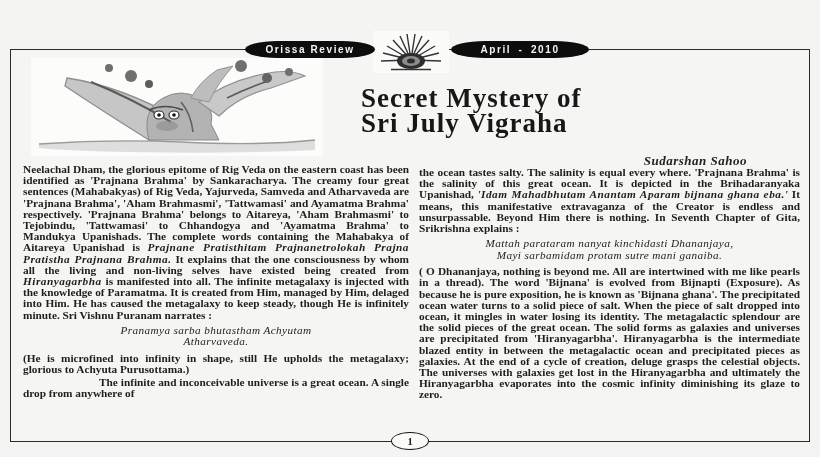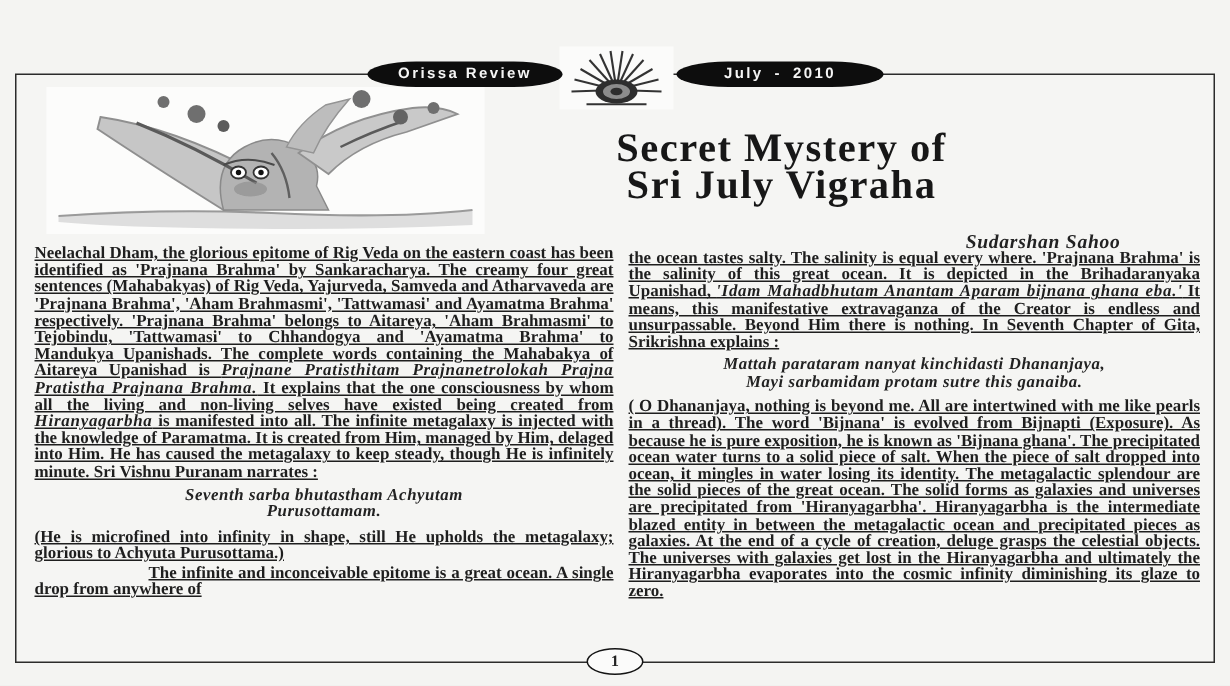--- a/index.html
+++ b/index.html
@@ -11,28 +11,28 @@
           border-radius:50% / 100%;display:flex;align-items:center;justify-content:center;
           font-family:"Liberation Sans",sans-serif;font-weight:bold;font-size:10px;letter-spacing:1.6px;z-index:3;}
   .banner-left{left:234px;width:130px;}
   .banner-right{left:440px;width:138px;word-spacing:3px;}
   .emblem{position:absolute;left:362px;top:-19px;width:76px;height:42px;background:#fbfbfa;
           display:flex;align-items:center;justify-content:center;z-index:2;}
   
   .col-left{position:absolute;left:12px;top:6px;width:386px;}
   .col-right{position:absolute;left:408px;top:117px;width:381px;}
   .tree-art{width:292px;height:98px;margin:2px 0 8px 8px;background:#fcfcfb;}
-  .title{position:absolute;left:350px;top:36px;width:320px;margin:0;text-align:center;
+  .title{position:absolute;left:350px;top:36px;width:320px;margin:0;
          font-size:27px;line-height:25px;font-weight:700;letter-spacing:1px;color:#171717;}
   .author{position:absolute;left:420px;top:103px;width:316px;text-align:right;
           font-style:italic;font-weight:700;font-size:13px;letter-spacing:0.5px;color:#222;}
   .body-text{margin:0 0 2px;font-size:11.3px;line-height:11.2px;font-weight:700;
-             text-align:justify;color:#1e1e1e;text-decoration:underline;}
+             text-align:justify;color:#1e1e1e;}
   .body-text .it{font-style:italic;font-weight:600;letter-spacing:0.5px;}
-  .verse{margin:4px 6px 5px;text-align:center;font-style:italic;font-weight:700;
+  .verse{margin:4px 6px 5px;text-align:center;font-style:italic;font-weight:400;
          font-size:11.2px;line-height:11.5px;letter-spacing:0.4px;color:#222;}
   .indent{text-indent:76px;}
   .page-number{position:absolute;left:50%;bottom:-9px;transform:translateX(-50%);
                width:36px;height:16px;background:#fbfbfa;border:1.6px solid #141414;border-radius:50%;
                display:flex;align-items:center;justify-content:center;font-size:10.5px;font-weight:700;z-index:3;}
 </style>
 </head>
 <body>
 
 <div class="page">
@@ -57,21 +57,21 @@
           <line x1="37" y1="28" x2="65" y2="21"></line>
             <line x1="37" y1="28" x2="67" y2="29"></line>
         </g>
         <ellipse cx="37" cy="29" rx="14" ry="8" fill="#2e2e2e"></ellipse>
         <ellipse cx="37" cy="29" rx="9" ry="5" fill="#8c8c8c"></ellipse>
         <ellipse cx="37" cy="29" rx="4" ry="2.5" fill="#2e2e2e"></ellipse>
         <line x1="17" y1="37.5" x2="57" y2="37.5" stroke="#333" stroke-width="1.4"></line>
       </svg>
     </div>
     <div class="banner banner-right">
-      <span>July - 2010</span>
+      <span>April - 2010</span>
     </div>
 
     <h1 class="title">
       <span>Secret Mystery of</span><br>
       <span>Sri July Vigraha</span>
     </h1>
     <div class="author">Sudarshan Sahoo</div>
 
     <div class="col-left">
       <div class="tree-art">
@@ -95,32 +95,32 @@
           <ellipse cx="136" cy="68" rx="11" ry="5" fill="#8a8a8a" opacity="0.6"></ellipse>
           <path d="M118,52 Q134,45 152,52" fill="none" stroke="#4a4a4a" stroke-width="1.4"></path>
           <ellipse cx="128" cy="57" rx="5" ry="4" fill="#ffffff" stroke="#333" stroke-width="1.2"></ellipse>
           <ellipse cx="143" cy="57" rx="5" ry="4" fill="#ffffff" stroke="#333" stroke-width="1.2"></ellipse>
           <circle cx="128" cy="57" r="1.8" fill="#111"></circle>
             <circle cx="143" cy="57" r="1.8" fill="#111"></circle>
         </svg>
       </div>
       <p class="body-text"><span>Neelachal Dham, the glorious epitome of Rig Veda on the eastern coast has been identified as 'Prajnana Brahma' by Sankaracharya. The creamy four great sentences (Mahabakyas) of Rig Veda, Yajurveda, Samveda and Atharvaveda are 'Prajnana Brahma', 'Aham Brahmasmi', 'Tattwamasi' and Ayamatma Brahma' respectively. 'Prajnana Brahma' belongs to Aitareya, 'Aham Brahmasmi' to Tejobindu, 'Tattwamasi' to Chhandogya and 'Ayamatma Brahma' to Mandukya Upanishads. The complete words containing the Mahabakya of Aitareya Upanishad is </span><span class="it">Prajnane Pratisthitam Prajnanetrolokah Prajna Pratistha Prajnana Brahma.</span><span> It explains that the one consciousness by whom all the living and non-living selves have existed being created from </span><span class="it">Hiranyagarbha</span><span> is manifested into all. The infinite metagalaxy is injected with the knowledge of Paramatma. It is created from Him, managed by Him, delaged into Him. He has caused the metagalaxy to keep steady, though He is infinitely minute. Sri Vishnu Puranam narrates :</span></p>
       <div class="verse">
-          <div>Seventh sarba bhutastham Achyutam</div>
-          <div>Purusottamam.</div>
+          <div>Pranamya sarba bhutastham Achyutam</div>
+          <div>Atharvaveda.</div>
         </div>
       <p class="body-text"><span>(He is microfined into infinity in shape, still He upholds the metagalaxy; glorious to Achyuta Purusottama.)</span></p>
-      <p class="body-text indent"><span>The infinite and inconceivable epitome is a great ocean. A single drop from anywhere of</span></p>
+      <p class="body-text indent"><span>The infinite and inconceivable universe is a great ocean. A single drop from anywhere of</span></p>
     </div>
 
     <div class="col-right">
       <p class="body-text"><span>the ocean tastes salty. The salinity is equal every where. 'Prajnana Brahma' is the salinity of this great ocean. It is depicted in the Brihadaranyaka Upanishad, </span><span class="it">'Idam Mahadbhutam Anantam Aparam bijnana ghana eba.'</span><span> It means, this manifestative extravaganza of the Creator is endless and unsurpassable. Beyond Him there is nothing. In Seventh Chapter of Gita, Srikrishna explains :</span></p>
       <div class="verse">
           <div>Mattah parataram nanyat kinchidasti Dhananjaya,</div>
-          <div>Mayi sarbamidam protam sutre this ganaiba.</div>
+          <div>Mayi sarbamidam protam sutre mani ganaiba.</div>
         </div>
       <p class="body-text"><span>( O Dhananjaya, nothing is beyond me. All are intertwined with me like pearls in a thread). The word 'Bijnana' is evolved from Bijnapti (Exposure). As because he is pure exposition, he is known as 'Bijnana ghana'. The precipitated ocean water turns to a solid piece of salt. When the piece of salt dropped into ocean, it mingles in water losing its identity. The metagalactic splendour are the solid pieces of the great ocean. The solid forms as galaxies and universes are precipitated from 'Hiranyagarbha'. Hiranyagarbha is the intermediate blazed entity in between the metagalactic ocean and precipitated pieces as galaxies. At the end of a cycle of creation, deluge grasps the celestial objects. The universes with galaxies get lost in the Hiranyagarbha and ultimately the Hiranyagarbha evaporates into the cosmic infinity diminishing its glaze to zero.</span></p>
     </div>
 
     <div class="page-number">
       <span>1</span>
     </div>
   </div>
 </div>
 

